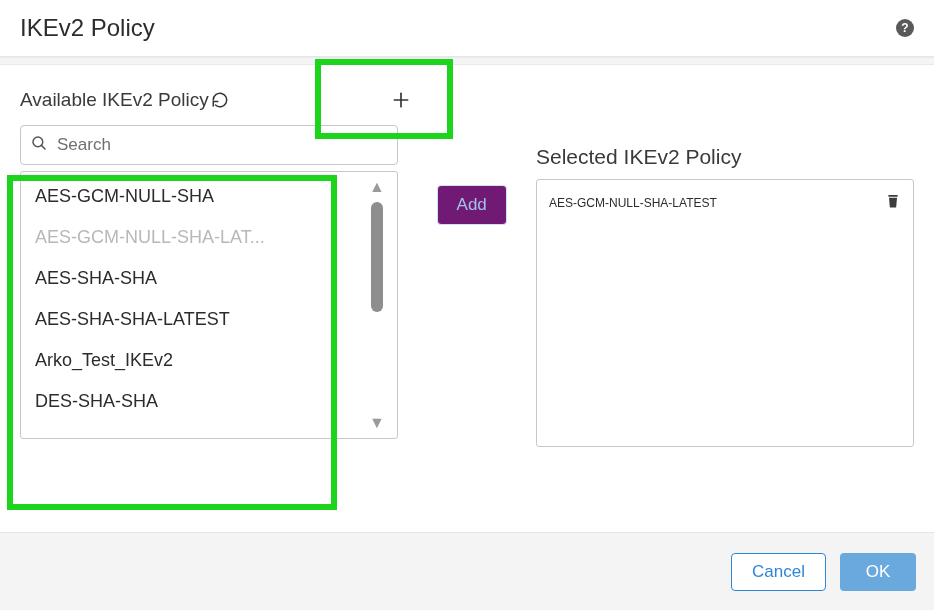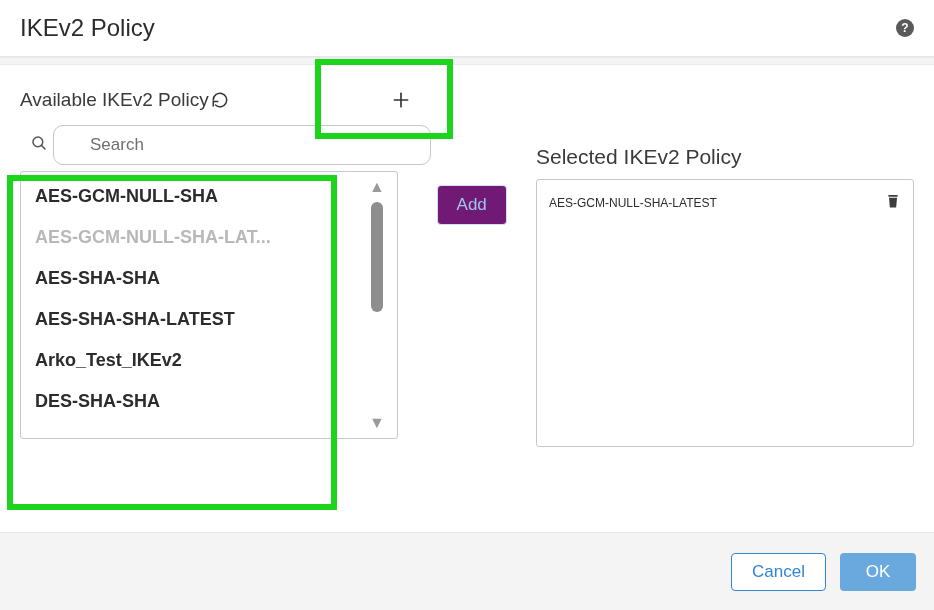--- a/index.html
+++ b/index.html
@@ -86,42 +86,40 @@
       left: 10px;
       top: 50%;
       transform: translateY(-50%);
       color: #6b6b6b;
     }
     .search-wrap .mag svg { width: 18px; height: 18px; }
     .search-input {
       width: 100%;
       height: 40px;
       border: 1px solid #c7c7c7;
-      border-radius: 10px;
+      border-radius: 4px;
       padding: 0 12px 0 36px;
       font-size: 17px;
       color: #4d7c0f;
       outline: none;
-      margin-left: 33px;
     }
     .search-input::placeholder { color: #6f6f6f; }
     .listbox {
       width: 378px;
       height: 268px;
       border: 1px solid #c7c7c7;
       border-radius: 3px;
       position: relative;
       background: #fff;
     }
     .list-inner {
       position: absolute;
       left: 0; top: 0; bottom: 0;
       right: 40px;
       padding: 4px 0;
-      font-weight: bold;
     }
     .list-item {
       padding: 10px 14px;
       font-size: 18px;
       color: #2c2c2c;
       cursor: pointer;
       white-space: nowrap;
       overflow: hidden;
       text-overflow: ellipsis;
     }

